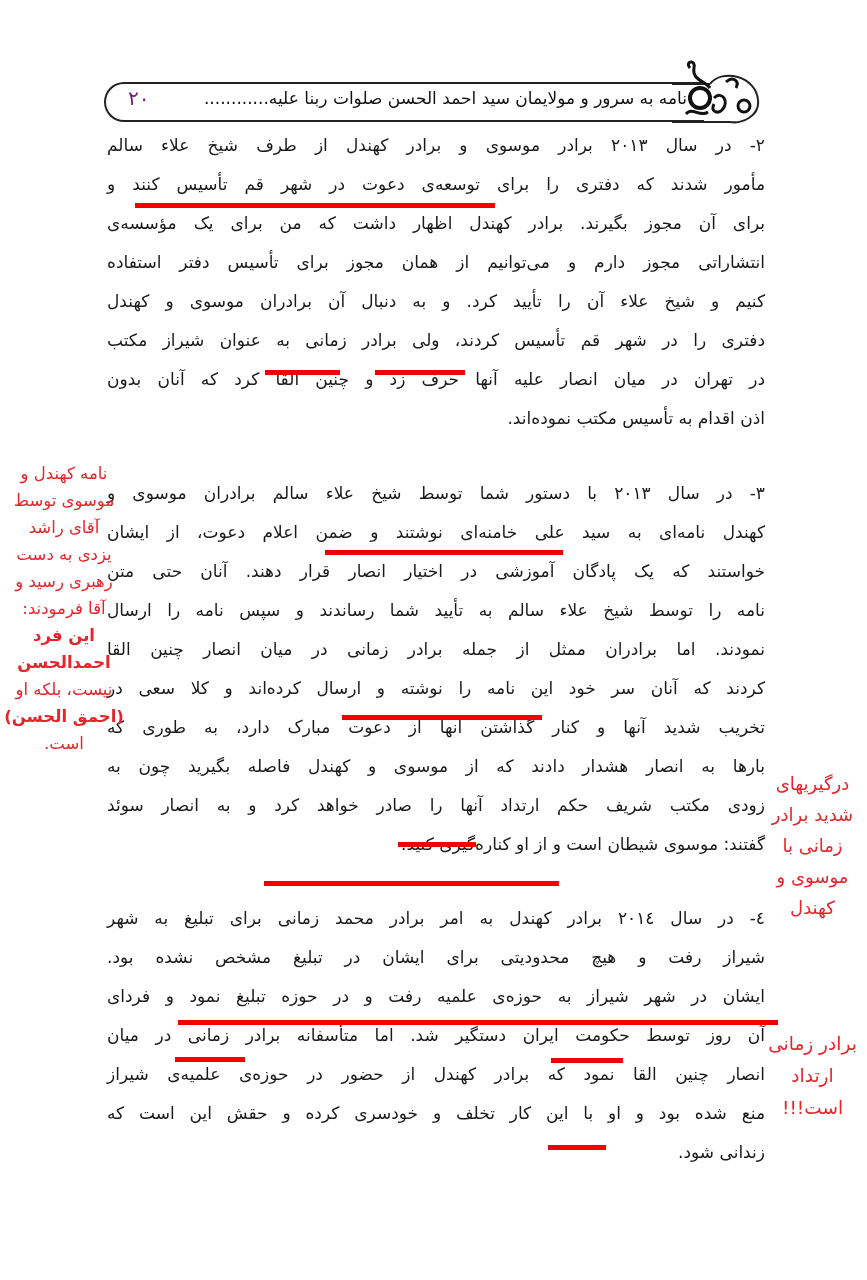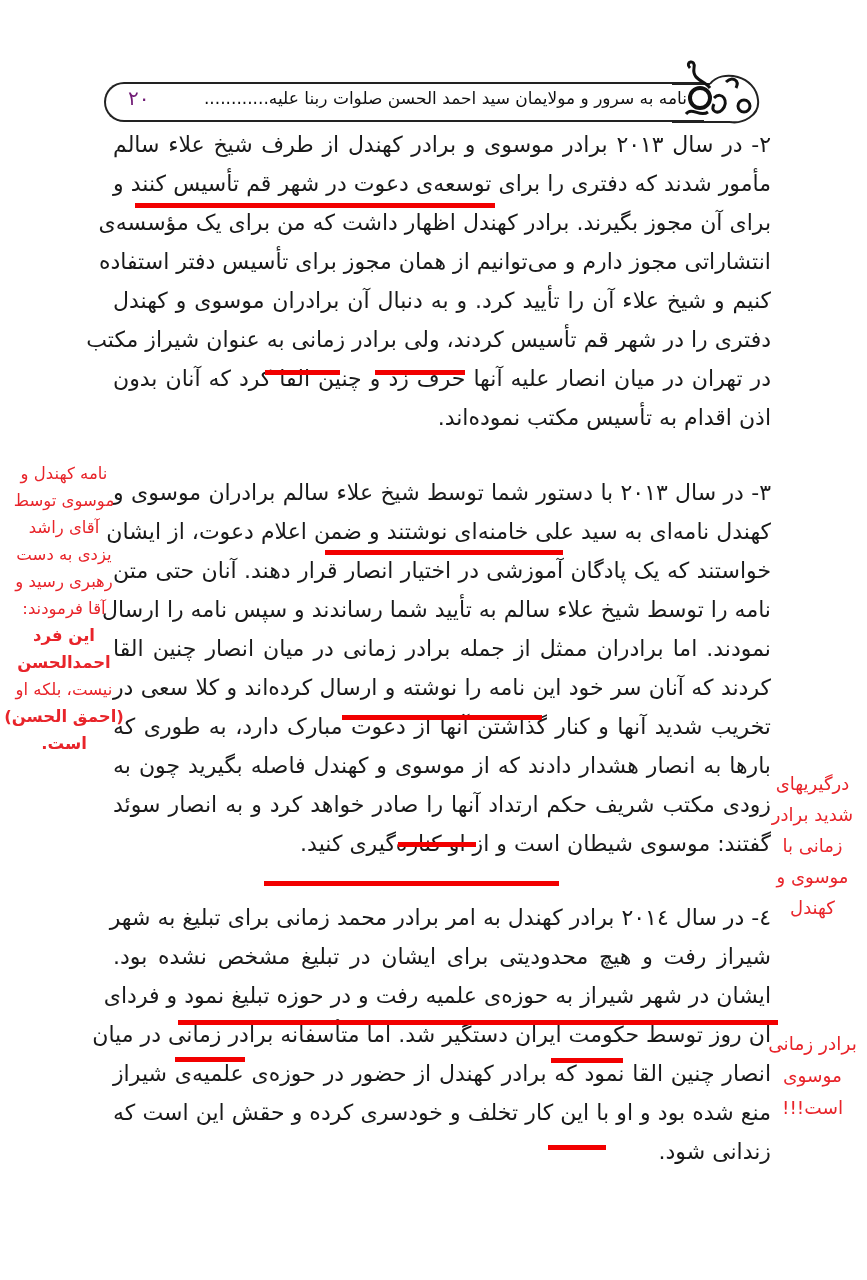--- a/index.html
+++ b/index.html
@@ -4,21 +4,21 @@
 <style>
   html, body { margin:0; padding:0; background:#ffffff; }
   body { width:867px; height:1280px; position:relative; overflow:hidden;
          font-family:"DejaVu Sans","Liberation Sans",sans-serif; color:#1a1a1a; }
   .header { position:absolute; left:104px; top:82px; width:600px; height:40px;
             border:2px solid #222; border-right:none; border-radius:20px 0 0 20px; box-sizing:border-box; }
   .ornament { position:absolute; left:670px; top:58px; width:92px; height:66px; }
   .header-title { position:absolute; right:180px; top:88px; direction:rtl; font-size:17px; color:#111; white-space:nowrap; }
   .page-number { position:absolute; left:128px; top:86px; font-size:20px; color:#701a75; direction:rtl; }
   .body-text { position:absolute; left:117px; width:658px; direction:rtl; }
-  .line { position:absolute; right:4px; width:658px; height:40px; font-size:22px; line-height:40px;
+  .line { position:absolute; right:10px; width:658px; height:40px; font-size:17px; line-height:40px;
           text-align:justify; text-align-last:justify; white-space:nowrap; direction:rtl; }
   .line.last { text-align-last:right; }
   .ul { position:absolute; height:5px; background:#f20000; }
   .note { position:absolute; color:#e8242a; direction:rtl; text-align:center; font-size:16.5px; line-height:27px; }
 </style>
 </head>
 <body>
 
 <div class="header"></div>
 <svg class="ornament" viewBox="0 0 92 66">
@@ -82,28 +82,28 @@
   <div>نامه کهندل و</div>
   <div>موسوی توسط</div>
   <div>آقای راشد</div>
   <div>یزدی به دست</div>
   <div>رهبری رسید و</div>
   <div>آقا فرمودند:</div>
   <div style="font-weight:bold">این فرد</div>
   <div style="font-weight:bold">احمدالحسن</div>
   <div style="font-weight:normal">نیست، بلکه او</div>
   <div style="font-weight:bold">(احمق الحسن)</div>
-  <div style="font-weight:bold">است.</div>
+  <div style="font-weight:normal">است.</div>
 </div>
 
 <div class="note" style="left:760px; top:768px; width:105px; font-size:18px; line-height:31px;">
   <div>درگیریهای</div>
   <div>شدید برادر</div>
   <div>زمانی با</div>
   <div>موسوی و</div>
   <div>کهندل</div>
 </div>
 
 <div class="note" style="left:760px; top:1028px; width:105px; font-size:18.5px; line-height:32px;">
   <div>برادر زمانی</div>
-  <div>موسوی</div>
+  <div>ارتداد</div>
   <div>است!!!</div>
 </div>
 
 </body></html>

